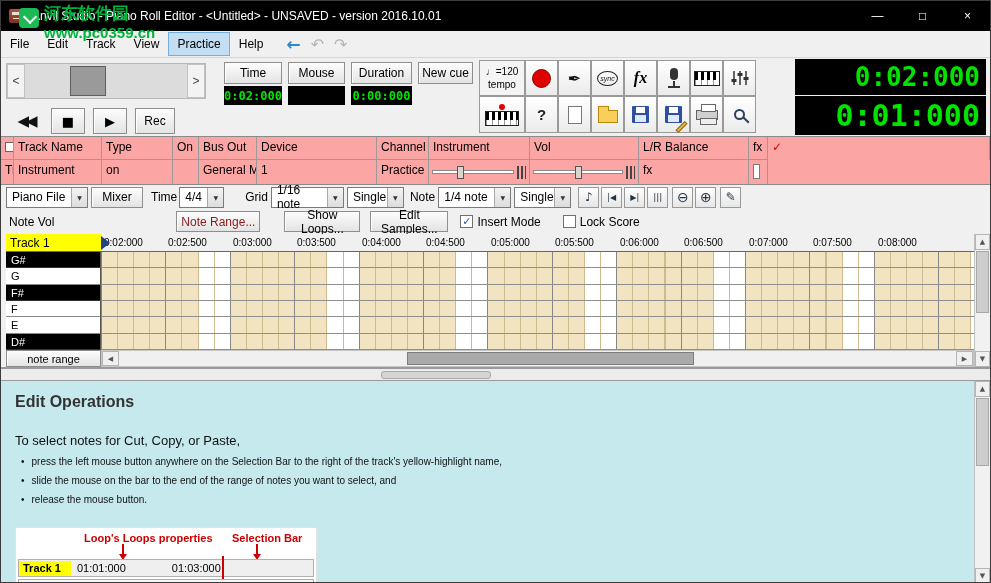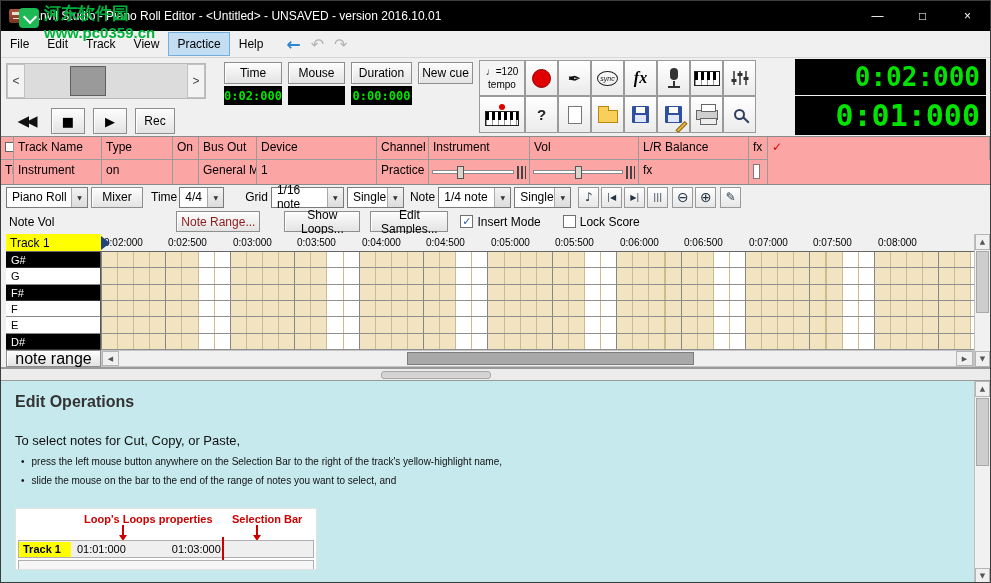--- a/index.html
+++ b/index.html
@@ -136,21 +136,21 @@
   .pr-keys { width:95px; display:flex; flex-direction:column; border-right:1px solid #555; }
   .key { flex:1; font-size:11px; padding:2px 0 0 5px; }
   .key.white { background:#fff; border-bottom:1px solid #888; color:#000; }
   .key.black { background:#000; color:#fff; border-bottom:1px solid #333; }
   .pr-grid { flex:1; background-color:#fff; background-image:
       repeating-linear-gradient(0deg,#8f8f8f 0 1px,rgba(0,0,0,0) 1px 16.33px),
       repeating-linear-gradient(90deg,#868686 0 1px,rgba(0,0,0,0) 1px 64.4px),
       repeating-linear-gradient(90deg,#cdbb8f 0 1px,rgba(0,0,0,0) 1px 16.1px),
       repeating-linear-gradient(90deg,#f2e4c0 0 96.6px,#ffffff 96.6px 128.8px); }
   .pr-bottom { height:17px; display:flex; align-items:stretch; }
-  .note-range { width:95px; font-size:16px; }
+  .note-range { width:95px; font-size:11px; }
   .pr-hscroll { flex:1; display:flex; position:relative; background:#f0f0f0; border:1px solid #c5c5c5; }
   .sb-btn { background:#f0f0f0; border:1px solid #b5b5b5; color:#555; display:flex; align-items:center;
             justify-content:center; font-size:7px; font-family:"DejaVu Sans",sans-serif; }
   .hs-btn { width:17px; }
   .hs-thumb { position:absolute; left:35%; top:1px; bottom:1px; width:33%; background:#a9a9a9;
               border:1px solid #7d7d7d; }
   .vscroll { position:absolute; right:0; top:0; bottom:0; width:16px; background:#f1f1f1;
              border-left:1px solid #c0c0c0; }
   .vs-btn { position:absolute; left:0; width:100%; height:16px; }
   .vs-thumb { position:absolute; left:1px; right:1px; background:#cdcdcd; border:1px solid #a8a8a8; }
@@ -361,21 +361,21 @@
       </div>
       <div class="tt-cell">fx</div>
       <div class="tt-cell">
         <div class="ts-input"></div>
       </div>
     </div>
   </div>
 
   <div class="controls1">
     <div class="dd" style="width:82px;margin-left:5px">
-      <span>Piano Roll</span>
+      <span>Piano File</span>
       <span class="dd-arrow">▼</span>
     </div>
     <button class="b3d" style="width:52px;height:21px;margin-left:3px">Mixer</button>
     <span style="margin-left:8px">Time</span>
     <div class="dd" style="width:45px;margin-left:2px">
       <span>4/4</span>
       <span class="dd-arrow">▼</span>
     </div>
     <span style="margin-left:21px">Grid</span>
     <div class="dd" style="width:73px;margin-left:3px">
@@ -467,20 +467,21 @@
     <div class="split-handle"></div>
   </div>
 
   <div class="help-panel">
     <div class="help-content">
       <div class="help-title">Edit Operations</div>
       <div class="help-intro">To select notes for Cut, Copy, or Paste,</div>
       <ul class="help-list">
         <li>press the left mouse button anywhere on the Selection Bar to the right of the track's yellow-highlight name,</li>
         <li>slide the mouse on the bar to the end of the range of notes you want to select, and</li>
+        <li>release the mouse button.</li>
       </ul>
       <div class="figure">
         <span class="fig-label" style="left:68px">Loop's Loops properties</span>
         <span class="fig-label" style="left:216px">Selection Bar</span>
         <span class="fig-stem" style="left:106px;top:16px;height:10px"></span>
         <span class="fig-head" style="left:103px;top:26px"></span>
         <span class="fig-stem" style="left:240px;top:16px;height:10px"></span>
         <span class="fig-head" style="left:237px;top:26px"></span>
         <div class="fig-row">
           <span class="fig-track">Track 1</span>

